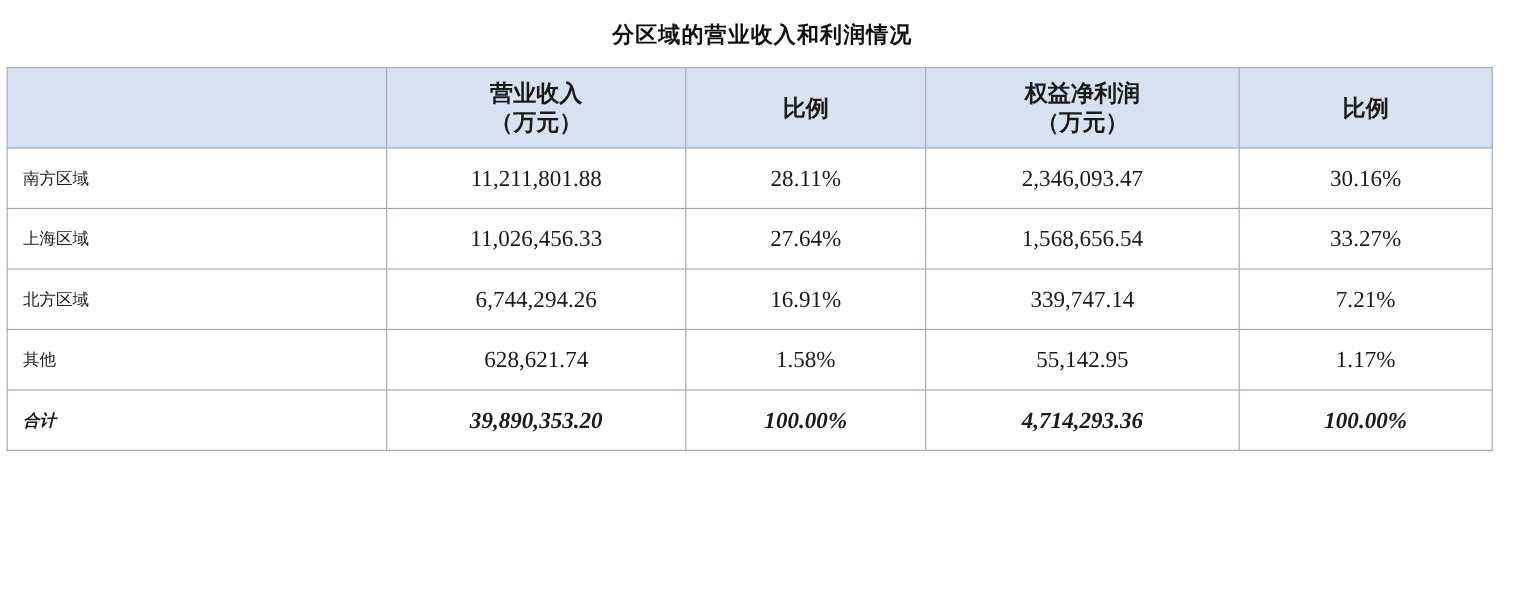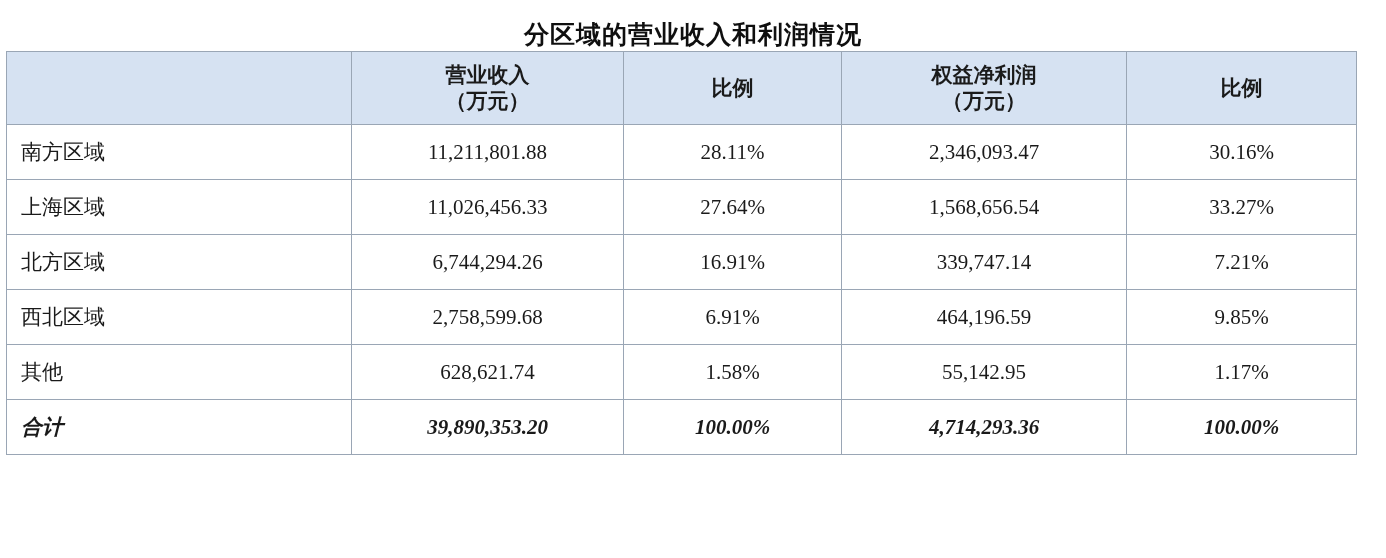--- a/index.html
+++ b/index.html
@@ -15,24 +15,25 @@
     overflow: hidden;
   }
   .page {
     width: 1386px;
     height: 558px;
     position: relative;
     box-sizing: border-box;
   }
   .title {
     text-align: center;
-    font-size: 25px;
+    font-size: 20px;
     font-weight: bold;
     letter-spacing: 1px;
     padding-top: 18px;
+    padding-bottom: 16px;
     color: #0f0f0f;
   }
   .table-wrap {
     padding: 0 6px;
   }
   table.report {
     width: 1350px;
     border-collapse: collapse;
     table-layout: fixed;
     font-size: 20px;
@@ -57,21 +58,21 @@
   .head-line2 {
     display: block;
     font-weight: bold;
   }
   tbody td {
     height: 54px;
     background: #ffffff;
   }
   tbody td.label {
     text-align: left;
-    font-size: 21px;
+    font-size: 15px;
   }
   tbody td.num {
     text-align: center;
     font-size: 21px;
   }
   tbody tr.total td {
     font-weight: bold;
     font-style: italic;
   }
   col.c0 { width: 345px; }
@@ -127,27 +128,20 @@
           <td class="num">33.27%</td>
         </tr>
         <tr>
           <td class="label">北方区域</td>
           <td class="num">6,744,294.26</td>
           <td class="num">16.91%</td>
           <td class="num">339,747.14</td>
           <td class="num">7.21%</td>
         </tr>
         <tr>
-          <td class="label">西北区域</td>
-          <td class="num">2,758,599.68</td>
-          <td class="num">6.91%</td>
-          <td class="num">464,196.59</td>
-          <td class="num">9.85%</td>
-        </tr>
-        <tr>
           <td class="label">其他</td>
           <td class="num">628,621.74</td>
           <td class="num">1.58%</td>
           <td class="num">55,142.95</td>
           <td class="num">1.17%</td>
         </tr>
         <tr class="total">
           <td class="label">合计</td>
           <td class="num">39,890,353.20</td>
           <td class="num">100.00%</td>

